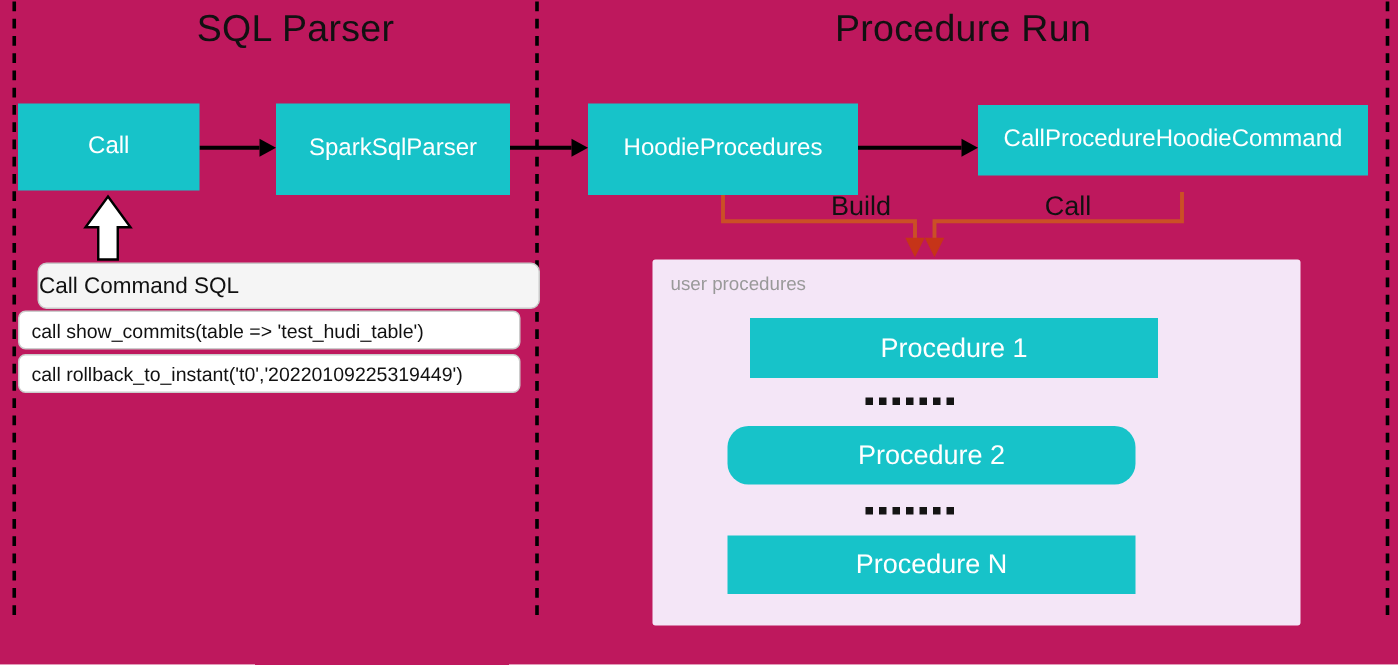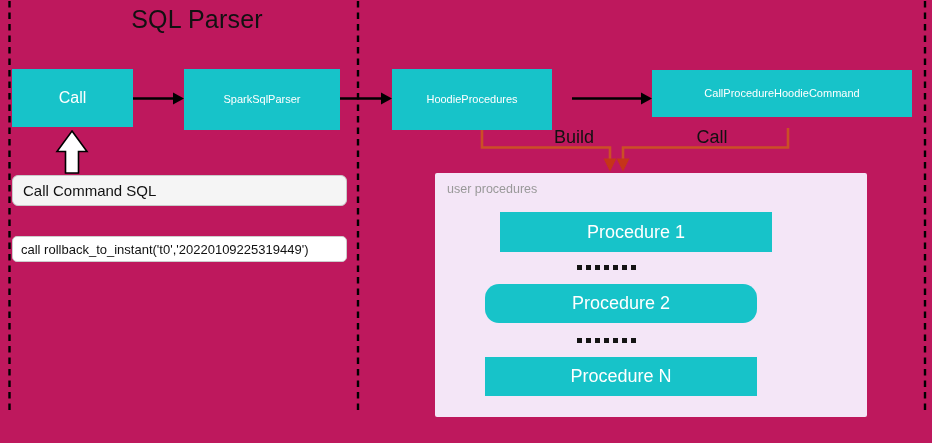--- a/index.html
+++ b/index.html
@@ -14,29 +14,29 @@
   .orange-edge{stroke:var(--orange-line);stroke-width:2.6;fill:none;}
   .orange-head{fill:var(--orange-arrowhead);stroke:none;}
   .hollow-arrow{fill:#fff;stroke:#000;stroke-width:1.6;stroke-linejoin:miter;}
   .section-title{
     position:absolute;top:5px;transform:translateX(-50%);
     font-size:25px;letter-spacing:.2px;white-space:nowrap;
   }
   .node{
     position:absolute;background:var(--node-fill);color:var(--node-text);
     display:flex;align-items:center;justify-content:center;text-align:center;
-    font-size:11px;line-height:1.4;white-space:nowrap;
+    font-size:16px;line-height:1.4;white-space:nowrap;
   }
   .edge-label{
     position:absolute;transform:translateX(-50%);font-size:18px;white-space:nowrap;
   }
   .sql-header{
-    position:absolute;left:12px;top:175px;width:335px;height:31px;box-sizing:border-box;
+    position:absolute;left:25px;top:175px;width:335px;height:31px;box-sizing:border-box;
     background:var(--sql-header-bg);border:1px solid #c9c9c9;border-radius:6px;
-    display:flex;align-items:center;padding-left:10px;font-size:15px;
+    display:flex;align-items:center;padding-left:0;font-size:15px;
   }
   .sql-row{
     position:absolute;left:12px;width:335px;height:26px;box-sizing:border-box;
     background:#fff;border:1px solid var(--border);border-radius:5px;
     display:flex;align-items:center;padding-left:8px;font-size:13px;white-space:nowrap;
   }
   .pink-panel{
     position:absolute;left:435px;top:173px;width:432px;height:244px;
     background:var(--panel-pink);border-radius:2px;
   }
@@ -80,34 +80,36 @@
       <path class="orange-edge" d="M482,130 L482,147.5 L610,147.5 L610,160"></path>
       <polygon class="orange-head" points="603.5,158.5 616.5,158.5 610,171.5"></polygon>
     </g>
     <g>
       <path class="orange-edge" d="M788,128 L788,147.5 L623,147.5 L623,160"></path>
       <polygon class="orange-head" points="616.5,158.5 629.5,158.5 623,171.5"></polygon>
     </g>
   </svg>
 
   <div class="section-title" style="left:197px;">SQL Parser</div>
+  <div class="section-title" style="left:642px;">Procedure Run</div>
 
   <div class="node" style="left:12px;top:69px;width:121px;height:58px;font-size:16px;">
     <div>
       <div>Call</div>
     </div>
   </div>
   <div class="node" style="left:184px;top:69px;width:156px;height:61px;">SparkSqlParser</div>
-  <div class="node" style="left:392px;top:69px;width:160px;height:61px;">HoodieProcedures</div>
+  <div class="node" style="left:392px;top:69px;width:180px;height:61px;">HoodieProcedures</div>
   <div class="node" style="left:652px;top:70px;width:260px;height:47px;">CallProcedureHoodieCommand</div>
 
   <div class="edge-label" style="left:574px;top:127px;">Build</div>
   <div class="edge-label" style="left:712px;top:127px;">Call</div>
 
   <div class="sql-header">Call Command SQL</div>
+  <div class="sql-row" style="top:207px;">call show_commits(table =&gt; 'test_hudi_table')</div>
   <div class="sql-row" style="top:236px;">call rollback_to_instant('t0','20220109225319449')</div>
 
   <div class="pink-panel">
     <div class="panel-label">user procedures</div>
     <div class="proc-item" style="top:39px;height:40px;margin-left:15px;">Procedure 1</div>
     <div class="dots" style="left:142px;top:92px;">
         <span class="dot"></span>
         <span class="dot"></span>
         <span class="dot"></span>
         <span class="dot"></span>

